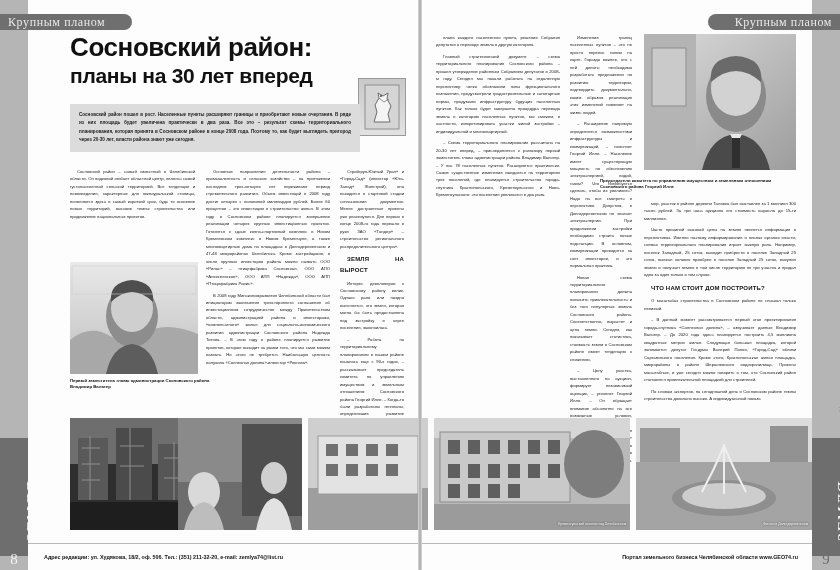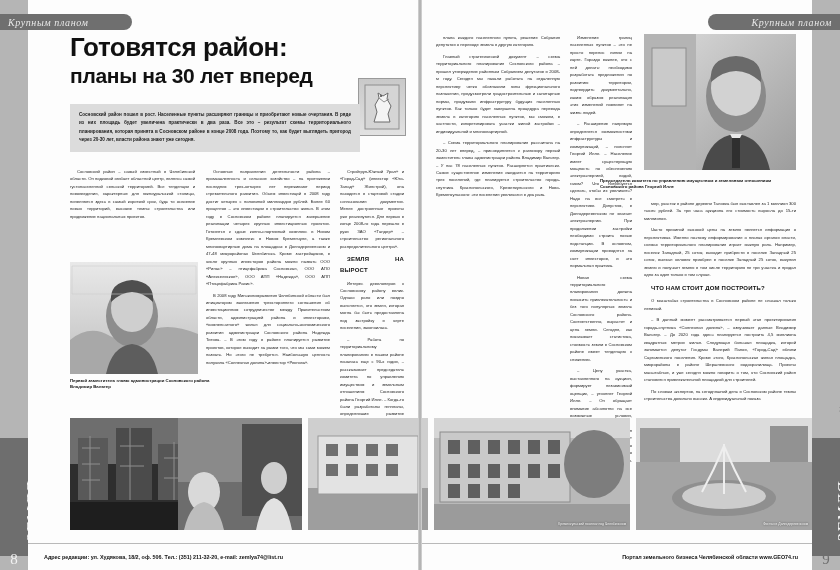--- a/index.html
+++ b/index.html
@@ -22,21 +22,21 @@
   .logo-word{color:#efefef;font-size:17px;font-style:italic;font-family:"Liberation Serif",serif;letter-spacing:1px;}
   .issue{color:#2a2a2a;font-size:7.5px;font-weight:bold;}
   .pagenum{position:absolute;bottom:2px;width:28px;text-align:center;color:#f2f2f2;
            font-size:15px;font-family:"Liberation Serif",serif;}
   .rail-r .pagenum{color:#6f6f6f;}
 
   
   .tab{position:absolute;top:14px;height:16px;background:#6f6f6f;
        border-radius:0 9px 9px 0;display:flex;align-items:center;padding:0 12px 0 8px;}
   .tab.right{border-radius:9px 0 0 9px;padding:0 8px 0 12px;}
-  .tab span{color:#e9e9e9;font-size:10px;font-style:italic;font-family:"Liberation Serif",serif;letter-spacing:.6px;}
+  .tab span{color:#e9e9e9;font-size:12px;font-family:"Liberation Serif",serif;letter-spacing:.6px;}
 
   
   .headline{position:absolute;left:42px;top:34px;width:300px;}
   .headline .l1{font-size:26px;font-weight:bold;color:#111;letter-spacing:-.4px;line-height:1.05;}
   .headline .l2{font-size:21px;font-weight:bold;color:#111;letter-spacing:-.3px;line-height:1.2;margin-top:2px;}
 
   
   .coat{position:absolute;left:330px;top:78px;width:46px;height:56px;
         background:linear-gradient(#c9c9c9,#e2e2e2);border:1px solid #9a9a9a;
         display:flex;align-items:center;justify-content:center;}
@@ -94,21 +94,21 @@
     <div class="pagenum">9</div>
   </div>
 
   <div class="page page-left">
 
     <div class="tab" style="left:-28px;width:112px;">
       <span>Крупным планом</span>
     </div>
 
     <div class="headline">
-      <div class="l1">Готовятся район:</div>
+      <div class="l1">Сосновский район:</div>
       <div class="l2">планы на 30 лет вперед</div>
     </div>
 
     <div class="coat">
       <svg width="36" height="46" viewBox="0 0 36 46">
         <rect x="1" y="1" width="34" height="44" fill="#d5d5d5" stroke="#8e8e8e"></rect>
         <path d="M10 38 L13 28 L11 21 L15 14 L14 9 L19 12 L24 9 L23 15 L27 22 L24 30 L26 38 Z" fill="#f4f4f4" stroke="#6d6d6d" stroke-width="1"></path>
         <path d="M15 14 L20 18 L25 15" fill="none" stroke="#7a7a7a" stroke-width=".8"></path>
         <circle cx="17" cy="12" r="1" fill="#4a4a4a"></circle>
       </svg>

